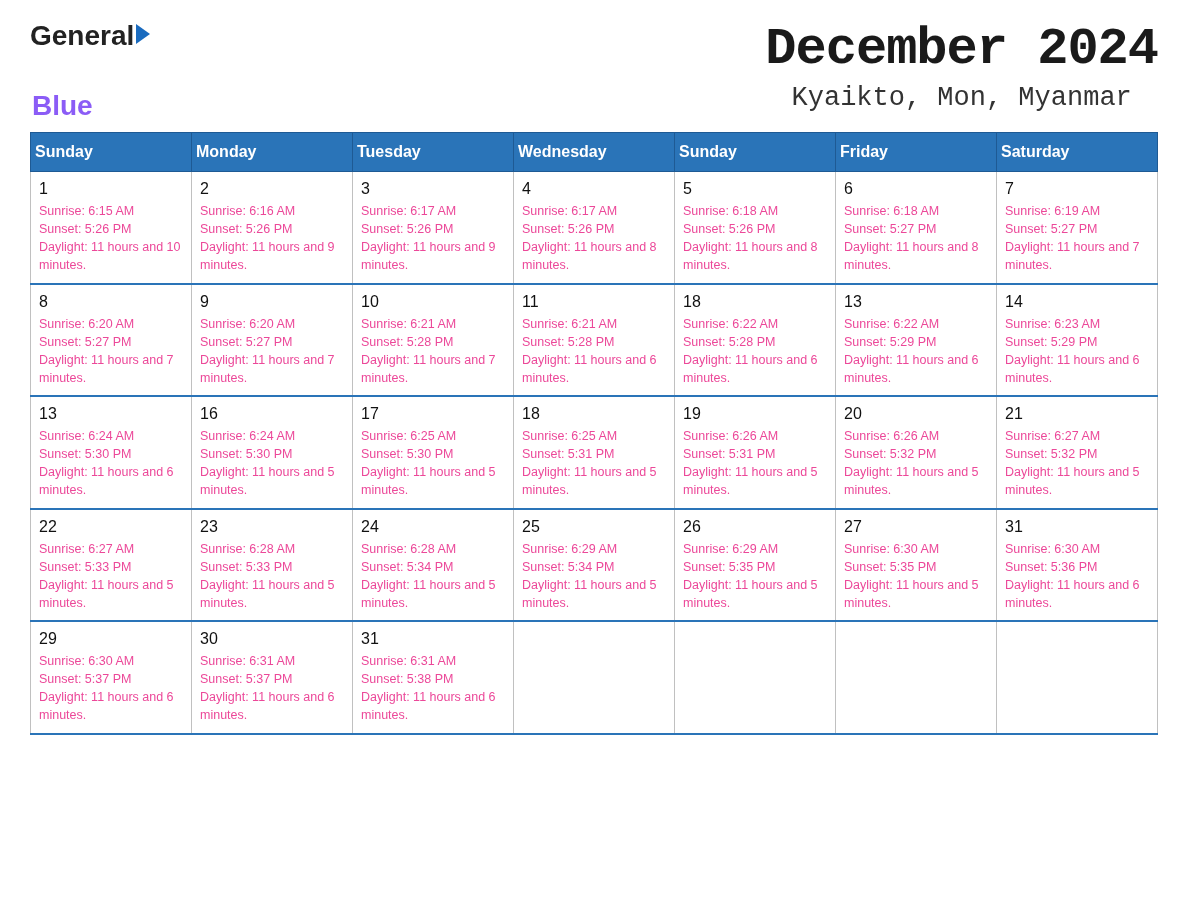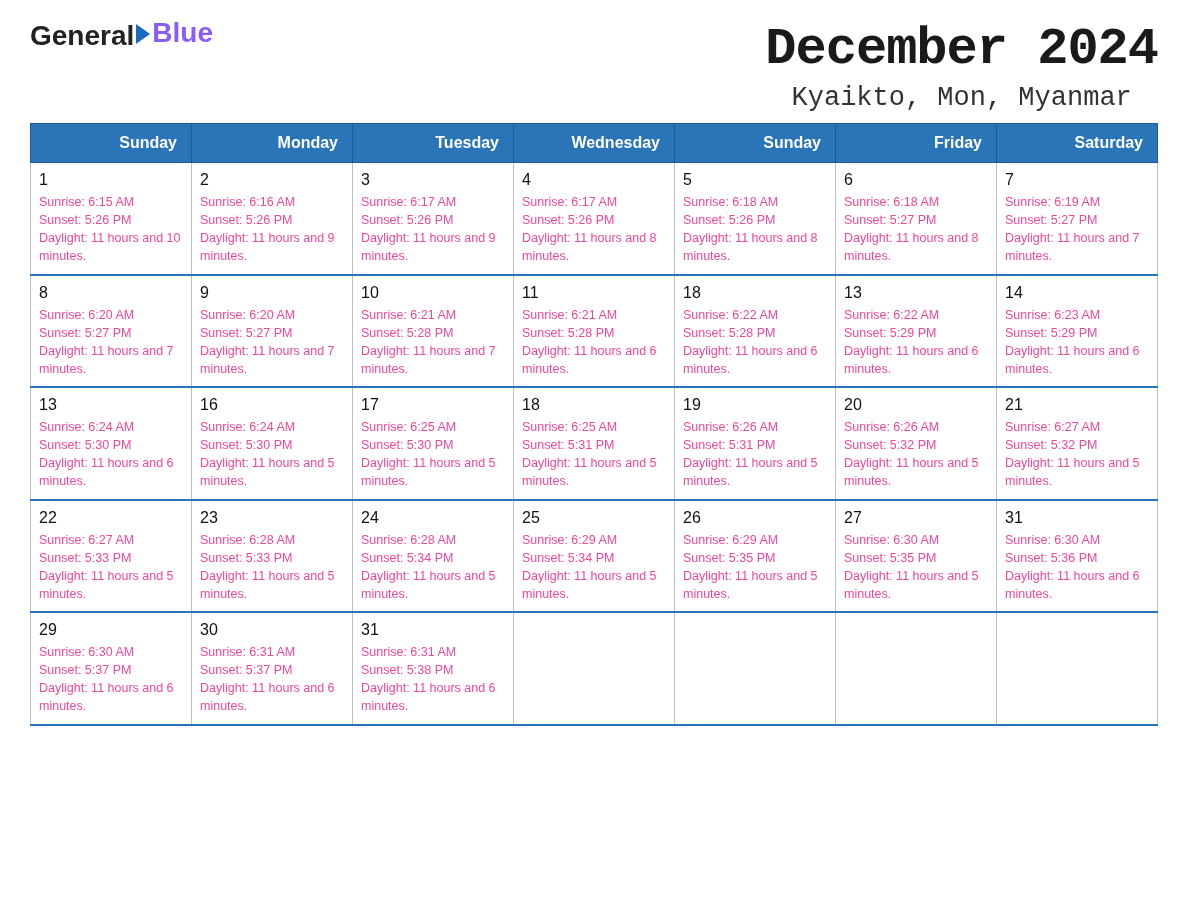--- a/index.html
+++ b/index.html
@@ -11,22 +11,23 @@
       min-height: 918px;
     }
     .header {
       display: flex;
       justify-content: space-between;
       align-items: flex-start;
       margin-bottom: 10px;
     }
     .logo {
       display: flex;
-      flex-direction: row;
-      align-items: center;
+      flex-direction: column;
+      align-items: flex-start;
+      gap: 44px;
     }
     .logo-text {
       display: flex;
       align-items: center;
       font-size: 28px;
       font-weight: bold;
       color: #1a1a1a;
     }
     .logo-general { color: #222; }
     .logo-blue { color: #8b5cf6; }
@@ -56,22 +57,22 @@
       margin-top: 4px;
     }
     table {
       width: 100%;
       border-collapse: collapse;
       margin-top: 10px;
     }
     thead th {
       background-color: #2a74b8;
       color: #fff;
-      padding: 10px 14px;
-      text-align: right;
+      padding: 10px 4px;
+      text-align: left;
       font-size: 16px;
       font-weight: bold;
       border: 1px solid #1e5a94;
     }
     tbody td {
       border: 1px solid #c0c0c0;
       padding: 8px 8px;
       vertical-align: top;
       font-size: 13px;
       color: #222;

